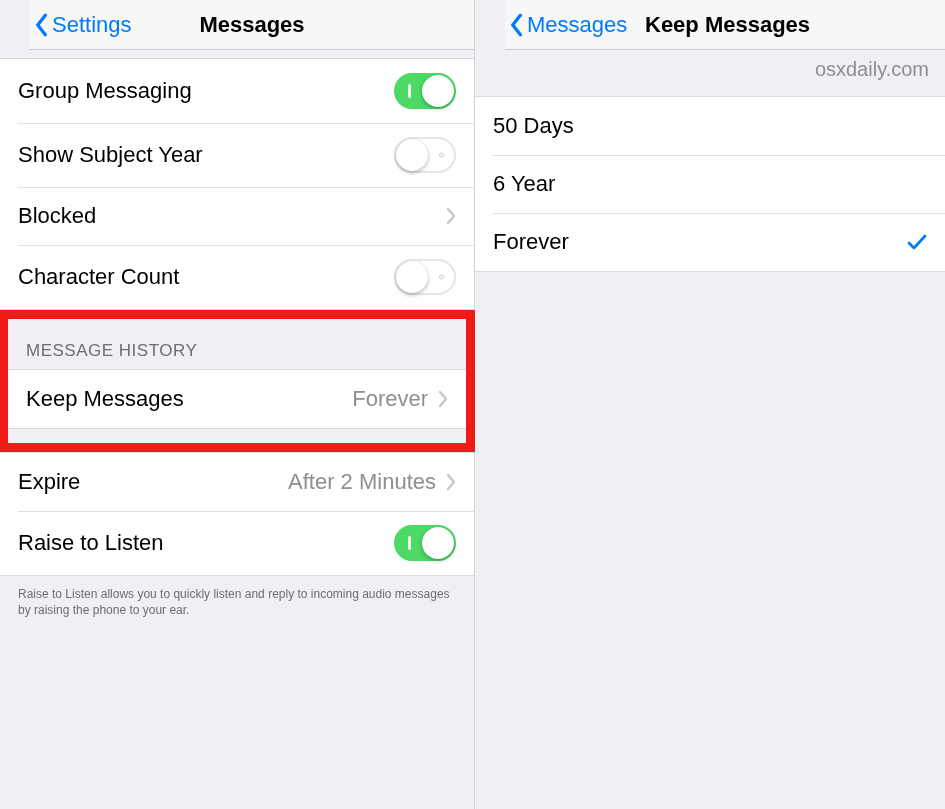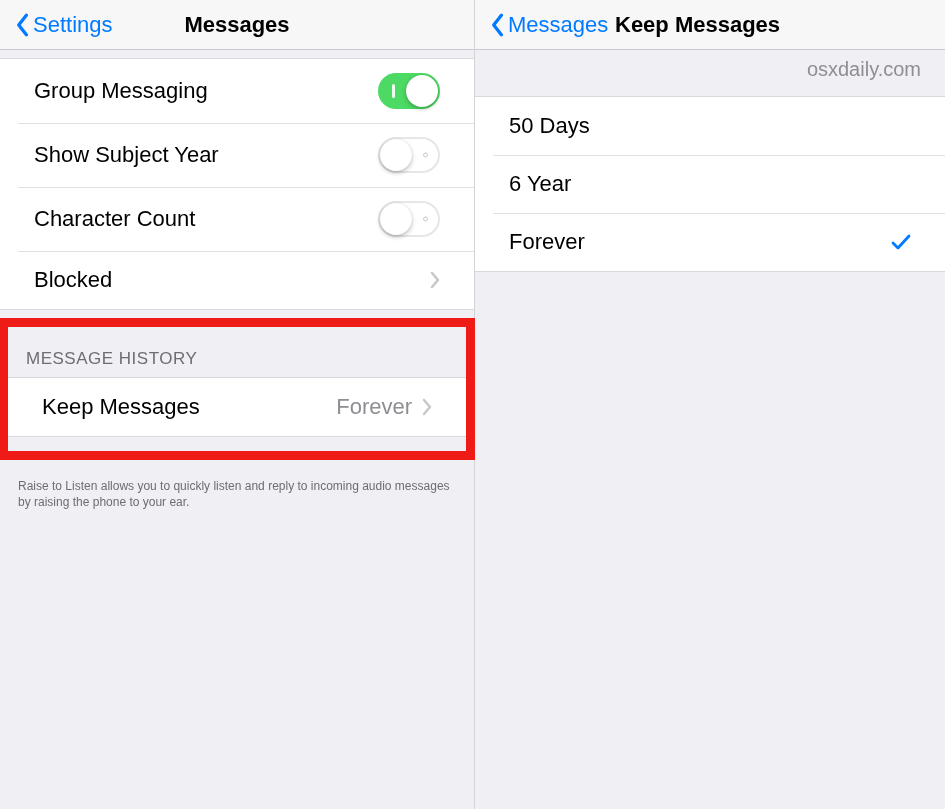--- a/index.html
+++ b/index.html
@@ -29,21 +29,22 @@
       position: relative;
     }
     
     .navbar {
       height: 50px;
       display: flex;
       align-items: center;
       position: relative;
       background: #f7f7f8;
       border-bottom: 1px solid #c9c9ce;
-      padding: 0 15px;
+      padding: 0 4px;
+      margin-left: 30px;
     }
     .nav-back {
       display: flex;
       align-items: center;
       color: #007aff;
       font-size: 22px;
       cursor: pointer;
     }
     .nav-back svg {
       width: 14px;
@@ -60,21 +61,21 @@
       pointer-events: none;
       color: #000;
     }
     .panel-right .nav-title {
       text-align: left;
       left: 140px;
       right: auto;
     }
     .watermark {
       position: absolute;
-      right: 24px;
+      right: 16px;
       top: 58px;
       color: #8e8e93;
       font-size: 20px;
       text-align: center;
     }
     
     .group-header {
       padding: 22px 18px 8px 18px;
       color: #6d6d72;
       font-size: 17px;
@@ -82,21 +83,21 @@
       letter-spacing: 0.5px;
     }
     
     .cell-group {
       background: #fff;
       border-top: 1px solid #d9d9dd;
       border-bottom: 1px solid #d9d9dd;
     }
     .cell {
       min-height: 58px;
-      padding: 14px 34px;
+      padding: 14px 18px;
       display: flex;
       align-items: center;
       justify-content: space-between;
       font-size: 22px;
       color: #000;
       background: #fff;
       position: relative;
     }
     .cell + .cell::before {
       content: "";
@@ -175,21 +176,21 @@
     
     .group-footer {
       padding: 10px 18px 18px 18px;
       color: #6d6d72;
       font-size: 12px;
       line-height: 1.35;
     }
     
     .highlight {
       border: 9px solid #ef1b17;
-      margin: 8px -1px;
+      margin: 0 -1px;
     }
     
     .option-check {
       color: #007aff;
     }
     .option-check svg {
       width: 20px;
       height: 18px;
       display: block;
     }
@@ -225,52 +226,70 @@
         </div>
     </div>
     <div class="cell">
       <span class="cell-label">Show Subject Year</span>
       <div class="toggle">
           <span class="dot"></span>
           <span class="knob"></span>
         </div>
     </div>
     <div class="cell">
-      <span class="cell-label">Character Count</span>
-      <div class="toggle">
-          <span class="dot"></span>
-          <span class="knob"></span>
-        </div>
-    </div>
-    <div class="cell">
       <span class="cell-label">Blocked</span>
       <span class="chevron">
           <svg viewBox="0 0 10 18">
             <polyline points="2,2 8,9 2,16" fill="none" stroke="#c7c7cc" stroke-width="2.5" stroke-linecap="round" stroke-linejoin="round"></polyline>
           </svg>
         </span>
+    </div>
+    <div class="cell">
+      <span class="cell-label">Character Count</span>
+      <div class="toggle">
+          <span class="dot"></span>
+          <span class="knob"></span>
+        </div>
     </div>
   </div>
 
   <div class="highlight">
     <div class="group-header">MESSAGE HISTORY</div>
     <div class="cell-group">
       <div class="cell">
         <span class="cell-label">Keep Messages</span>
         <span class="cell-value">Forever</span>
         <span class="chevron">
             <svg viewBox="0 0 10 18">
               <polyline points="2,2 8,9 2,16" fill="none" stroke="#c7c7cc" stroke-width="2.5" stroke-linecap="round" stroke-linejoin="round"></polyline>
             </svg>
           </span>
       </div>
     </div>
     <div style="height:14px;"></div>
   </div>
 
+  <div class="cell-group">
+    <div class="cell">
+      <span class="cell-label">Expire</span>
+      <span class="cell-value">After 2 Minutes</span>
+      <span class="chevron">
+          <svg viewBox="0 0 10 18">
+            <polyline points="2,2 8,9 2,16" fill="none" stroke="#c7c7cc" stroke-width="2.5" stroke-linecap="round" stroke-linejoin="round"></polyline>
+          </svg>
+        </span>
+    </div>
+    <div class="cell">
+      <span class="cell-label">Raise to Listen</span>
+      <div class="toggle on">
+          <span class="dot"></span>
+          <span class="knob"></span>
+        </div>
+    </div>
+  </div>
   <div class="group-footer">Raise to Listen allows you to quickly listen and reply to incoming audio messages by raising the phone to your ear.</div>
 </div>
 
 <div class="panel panel-right">
   <div class="navbar">
     <div class="nav-back">
       <svg viewBox="0 0 12 22">
           <polyline points="10,2 3,11 10,20" fill="none" stroke="#007aff" stroke-width="3" stroke-linecap="round" stroke-linejoin="round"></polyline>
         </svg>
       <span>Messages</span>

